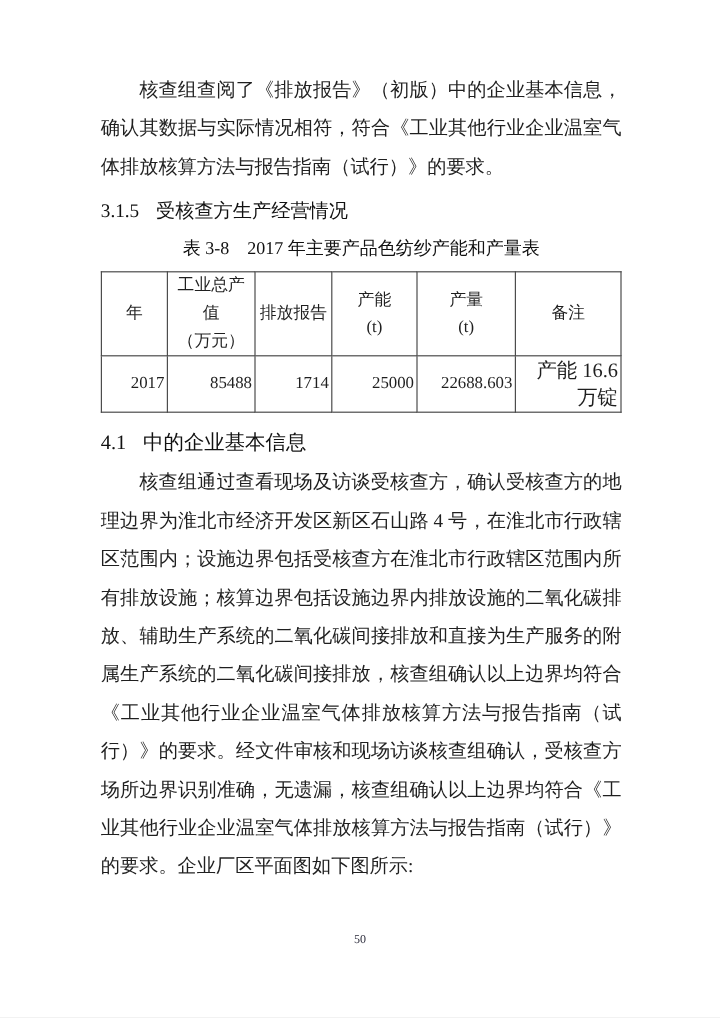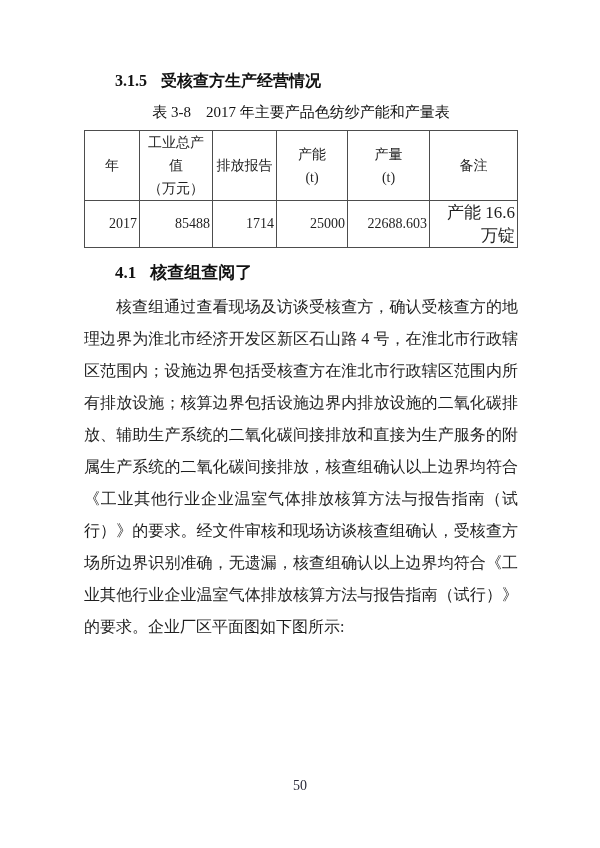--- a/index.html
+++ b/index.html
@@ -26,25 +26,24 @@
   p.body-para {
     font-size: 16px;
     line-height: 32px;
     text-align: justify;
     text-indent: 2em;
     color: #1f1f1f;
   }
 
   .section-heading {
     font-size: 16px;
-    font-weight: bold;
+    font-weight: normal;
     line-height: 32px;
     margin-top: 5px;
     color: #111111;
-    margin-left: 31px;
   }
   .section-heading .sec-num { margin-right: 14px; }
 
   .section-heading.level2 {
     font-size: 17px;
     margin-top: 9px;
     margin-bottom: 2px;
   }
 
   .table-caption {
@@ -78,30 +77,31 @@
   }
   table.data-table td { height: 34px; text-align: right; }
   table.data-table td.remark-cell { font-size: 17px; }
 
   .page-number {
     position: absolute;
     left: 0;
     right: 0;
     top: 778px;
     text-align: center;
-    font-size: 14px;
+    font-size: 10px;
     color: #2a2a3a;
   }
 </style>
 </head>
 <body>
 
 <div class="page">
   <div class="content">
 
+    <p class="body-para">核查组查阅了《排放报告》（初版）中的企业基本信息，确认其数据与实际情况相符，符合《工业其他行业企业温室气体排放核算方法与报告指南（试行）》的要求。</p>
 
     <div class="section-heading">
       <span class="sec-num">3.1.5</span><span>受核查方生产经营情况</span>
     </div>
 
 
     <div class="table-caption">表 3-8　2017 年主要产品色纺纱产能和产量表</div>
 
     <table class="data-table">
       <colgroup>
@@ -131,21 +131,21 @@
           <td>85488</td>
           <td>1714</td>
           <td>25000</td>
           <td>22688.603</td>
           <td class="remark-cell">产能 16.6 万锭</td>
         </tr>
       </tbody>
     </table>
 
     <div class="section-heading level2">
-      <span class="sec-num">4.1</span><span>核查组查阅了</span>
+      <span class="sec-num">4.1</span><span>中的企业基本信息</span>
     </div>
 
     <p class="body-para">核查组通过查看现场及访谈受核查方，确认受核查方的地理边界为淮北市经济开发区新区石山路 4 号，在淮北市行政辖区范围内；设施边界包括受核查方在淮北市行政辖区范围内所有排放设施；核算边界包括设施边界内排放设施的二氧化碳排放、辅助生产系统的二氧化碳间接排放和直接为生产服务的附属生产系统的二氧化碳间接排放，核查组确认以上边界均符合《工业其他行业企业温室气体排放核算方法与报告指南（试行）》的要求。经文件审核和现场访谈核查组确认，受核查方场所边界识别准确，无遗漏，核查组确认以上边界均符合《工业其他行业企业温室气体排放核算方法与报告指南（试行）》的要求。企业厂区平面图如下图所示:</p>
 
   </div>
 
   <div class="page-number">50</div>
 </div>
 
 </body></html>

